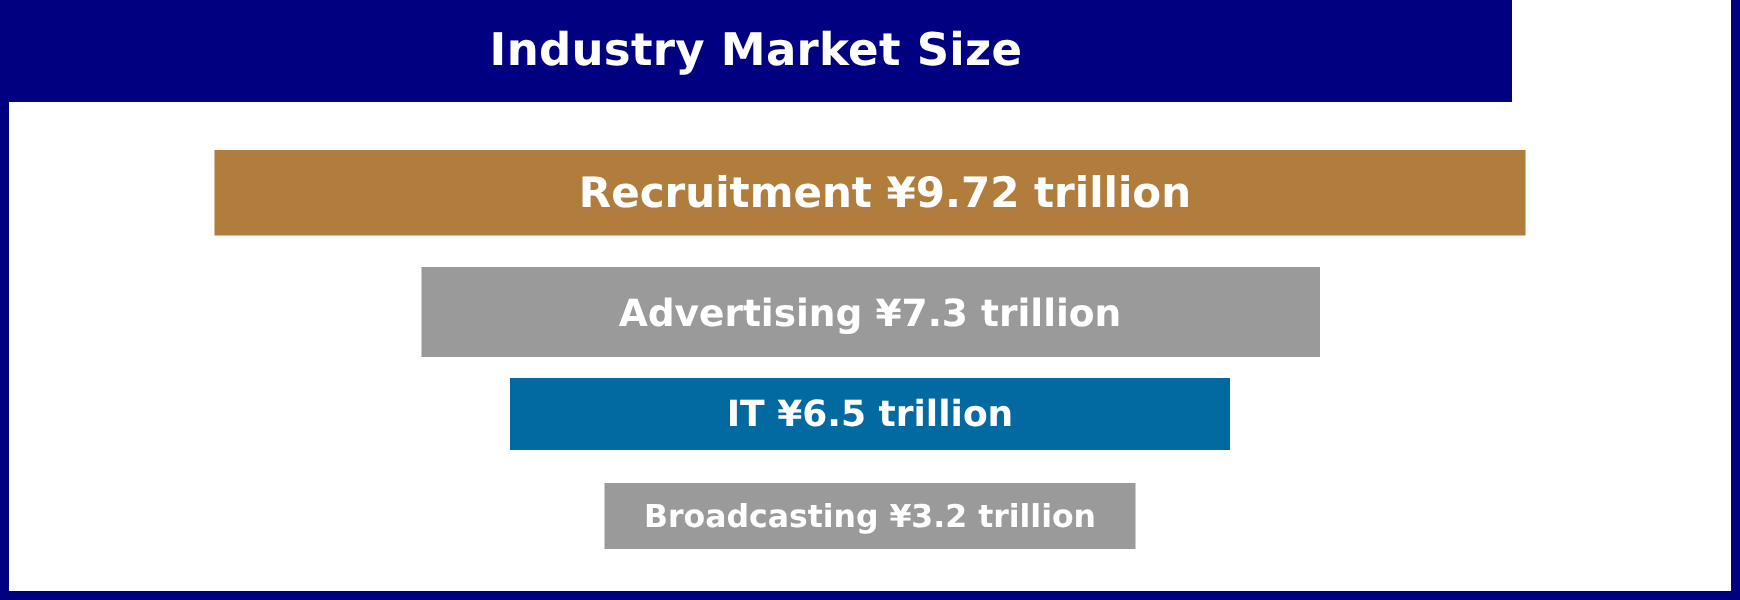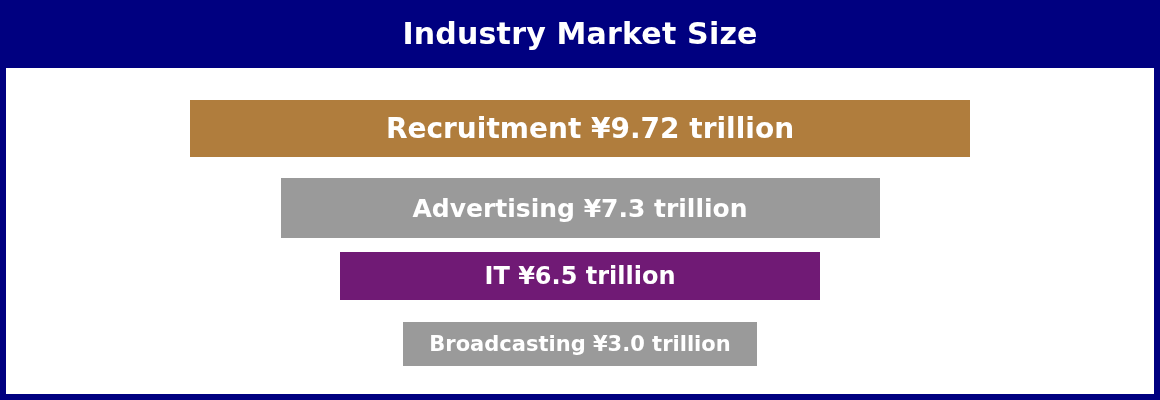--- a/index.html
+++ b/index.html
@@ -24,21 +24,21 @@
     background: #000080;
   }
   .frame-left  { left: 0;  top: 0; width: 6px;  height: 400px; }
   .frame-right { right: 0; top: 0; width: 6px;  height: 400px; }
   .frame-bottom{ left: 0;  bottom: 0; width: 1160px; height: 6px; }
 
   .title-bar {
     position: absolute;
     left: 0;
     top: 0;
-    width: 1160px;
+    width: 1008px;
     height: 68px;
     background: #000080;
     display: flex;
     align-items: center;
     justify-content: center;
   }
   .title-text {
     color: #ffffff;
     font-size: 30px;
     font-weight: bold;
@@ -76,23 +76,23 @@
     font-weight: bold;
     line-height: 1;
   }
 
   
   #row-0 { top: 32px; }
   #row-1 { top: 110px; }
   #row-2 { top: 184px; }
   #row-3 { top: 254px; }
 
-  #bar-0 { width: 780px; height: 57px; background: #b07d3d; padding-left: 20px; }
+  #bar-0 { width: 874px; height: 57px; background: #b07d3d; padding-left: 20px; }
   #bar-1 { width: 599px; height: 60px; background: #9a9a9a; }
-  #bar-2 { width: 480px; height: 48px; background: #701a75; }
+  #bar-2 { width: 480px; height: 48px; background: #0369a1; }
   #bar-3 { width: 354px; height: 44px; background: #9a9a9a; }
 
   #bar-0 .bar-label { font-size: 28px; }
   #bar-1 .bar-label { font-size: 25px; }
   #bar-2 .bar-label { font-size: 24px; }
   #bar-3 .bar-label { font-size: 21px; }
 </style>
 </head>
 <body>
 
@@ -121,18 +121,18 @@
     </div>
 
     <div class="bar-row" id="row-2">
       <div class="bar" id="bar-2">
         <span class="bar-label">IT  ¥6.5 trillion</span>
       </div>
     </div>
 
     <div class="bar-row" id="row-3">
       <div class="bar" id="bar-3">
-        <span class="bar-label">Broadcasting  ¥3.0 trillion</span>
+        <span class="bar-label">Broadcasting  ¥3.2 trillion</span>
       </div>
     </div>
 
   </div>
 </div>
 
 </body></html>

